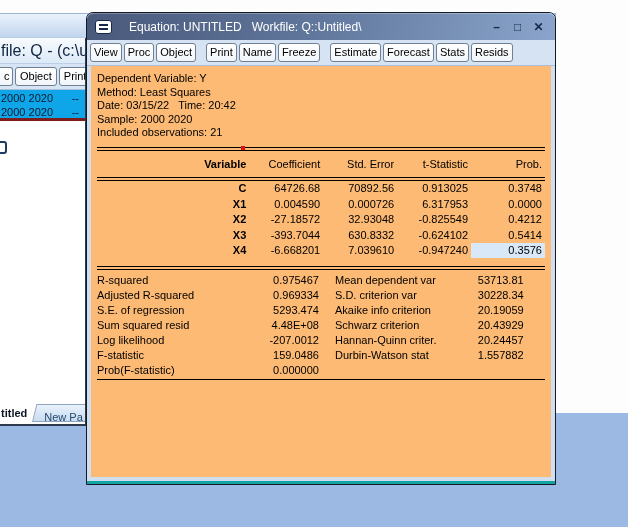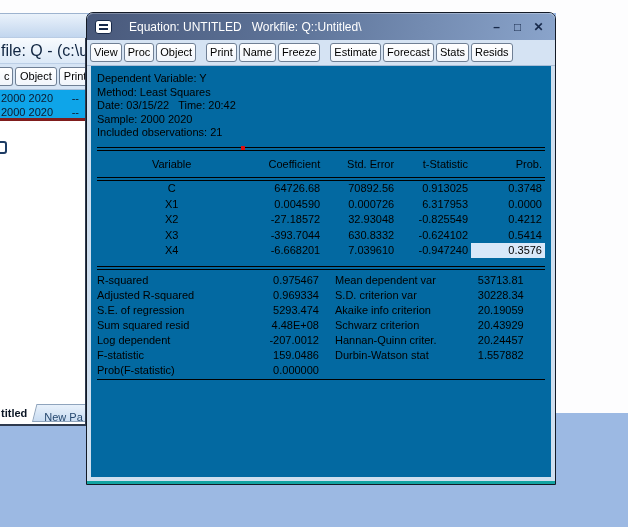--- a/index.html
+++ b/index.html
@@ -86,33 +86,33 @@
   .eq-controls span {
     width:17px; text-align:center; color:#17294a; font-weight:bold; font-size:12px; line-height:16px;
   }
   .eq-toolbar {
     flex:0 0 26px; background:#d5e3f3; border-bottom:1px solid #a9bed7;
     display:flex; align-items:center; padding:0 3px; white-space:nowrap;
   }
   .eq-toolbar .btn { padding:2px 3px; }
   .eq-body { flex:1 1 auto; padding:0 4px 7px 4px; }
   .eq-content {
-    position:relative; background:#0369a1; height:100%; overflow:hidden;
+    position:relative; background:#fdba74; height:100%; overflow:hidden;
     padding:6px 6px 0 6px; font-size:11px; color:#000;
   }
   .sum-line { line-height:13.5px; white-space:pre; }
   .red-dot { position:absolute; left:150px; top:80px; width:4px; height:4px; background:var(--marker-red,#e01010); }
 
   .rule-double { height:4px; border-top:1px solid #000; border-bottom:1px solid #000; }
   .rule-single { height:0; border-top:1px solid #000; }
   .mt7 { margin-top:7px; } .mt8 { margin-top:8px; } .mt2 { margin-top:2px; }
 
   table { width:100%; border-collapse:collapse; table-layout:fixed; }
   .coef-table th, .coef-table td { font-weight:normal; font-size:11px; padding:0 3px 0 0; }
-  .coef-table .c-var { width:34%; text-align:center; }
+  .coef-table .c-var { width:34%; text-align:right;font-weight:bold; }
   .coef-table .c-num { width:16.5%; text-align:right; }
   .coef-table thead th { height:26px; text-align:center; vertical-align:middle; }
   .coef-table tbody td { height:15.5px; }
   .cell-selected { background:var(--selected-cell-bg,#d9e8f9); }
 
   .stats-table td { font-size:11px; height:15px; }
   .stats-table .s-lab1 { width:31%; text-align:left; }
   .stats-table .s-val1 { width:19%; text-align:right; padding-right:2px; }
   .stats-table .s-lab2 { width:35%; text-align:left; padding-left:14px; }
   .stats-table .s-val2 { width:15%; text-align:left; padding-right:2px; }
@@ -270,21 +270,21 @@
               <td class="s-lab2">Akaike info criterion</td>
               <td class="s-val2">20.19059</td>
             </tr>
             <tr>
               <td class="s-lab1">Sum squared resid</td>
               <td class="s-val1">4.48E+08</td>
               <td class="s-lab2">Schwarz criterion</td>
               <td class="s-val2">20.43929</td>
             </tr>
             <tr>
-              <td class="s-lab1">Log dependent</td>
+              <td class="s-lab1">Log likelihood</td>
               <td class="s-val1">-207.0012</td>
               <td class="s-lab2">Hannan-Quinn criter.</td>
               <td class="s-val2">20.24457</td>
             </tr>
             <tr>
               <td class="s-lab1">F-statistic</td>
               <td class="s-val1">159.0486</td>
               <td class="s-lab2">Durbin-Watson stat</td>
               <td class="s-val2">1.557882</td>
             </tr>

